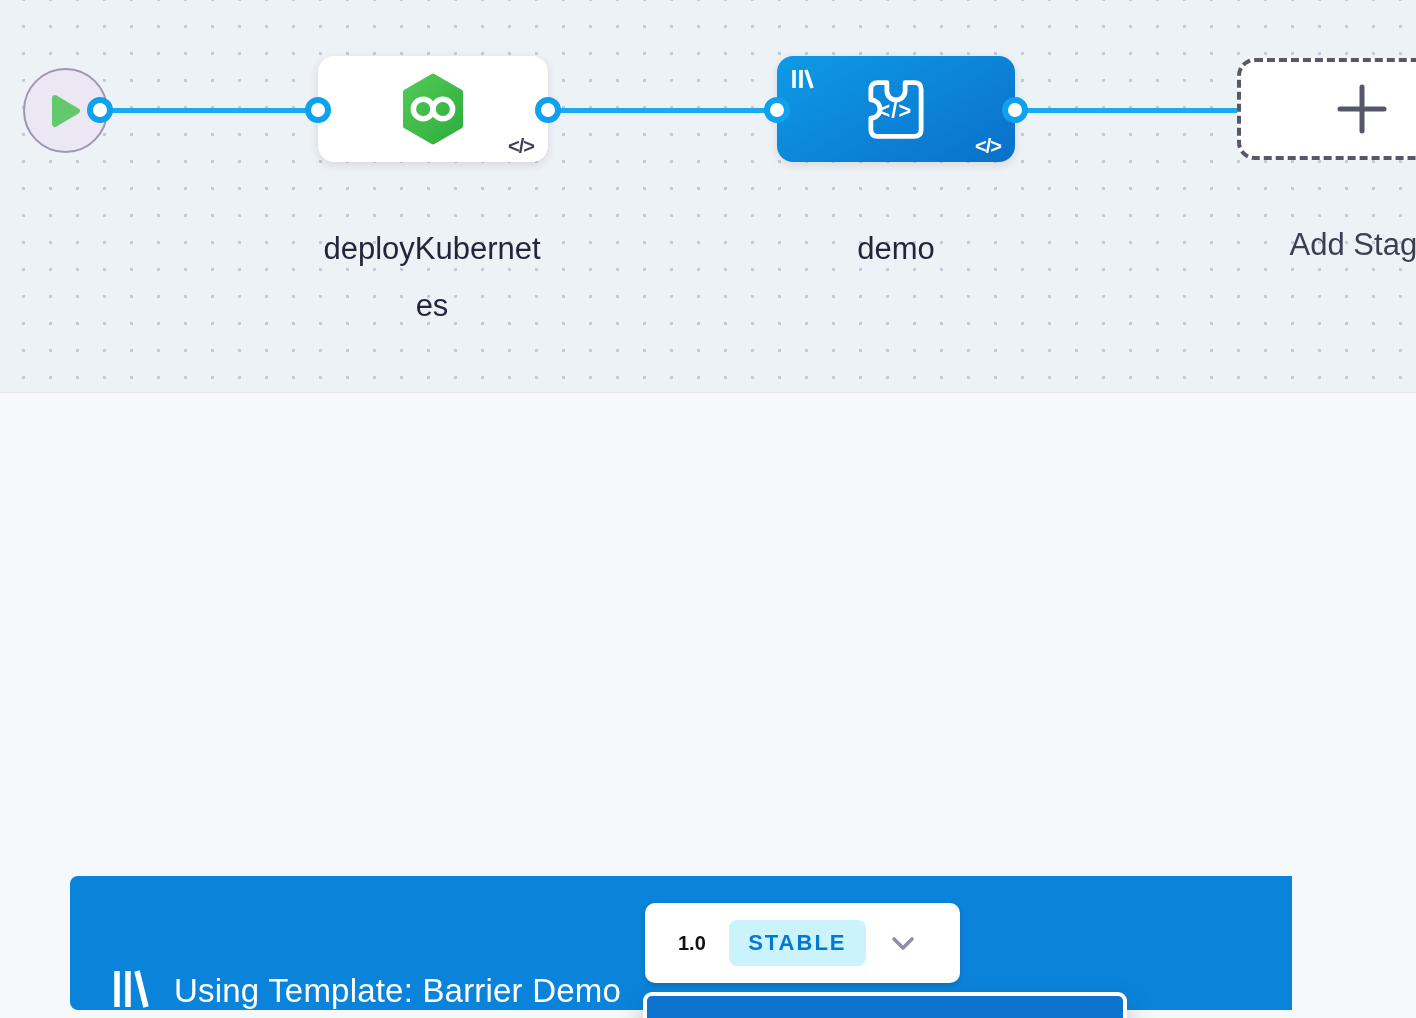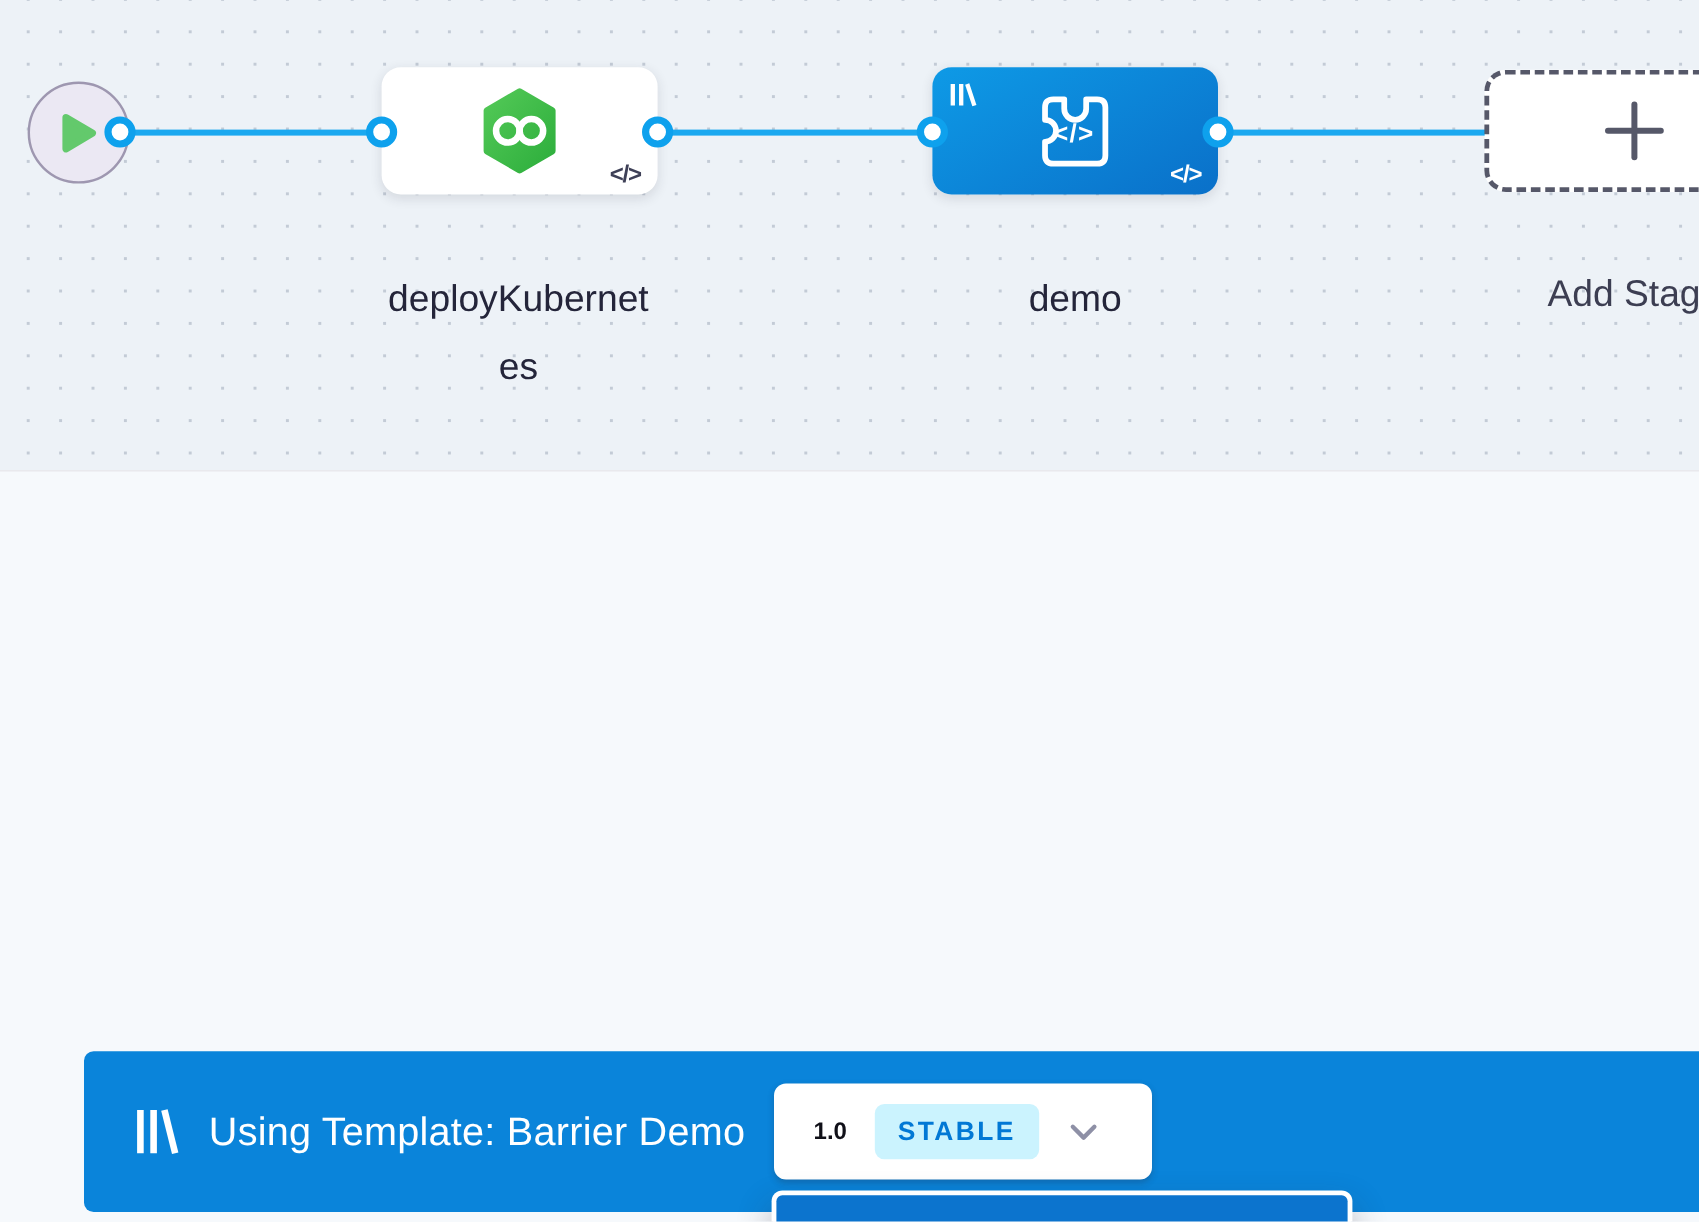--- a/index.html
+++ b/index.html
@@ -60,23 +60,23 @@
     text-align:center; z-index:2;
   }
   .lab-deploy { left:317px; top:220px; width:230px; word-break:break-all; }
   .lab-demo   { left:796px; top:220px; width:200px; }
   .lab-add    { left:1237px; top:216px; width:250px; color:#3c3e52; }
 
   
   .lower { position:absolute; left:0; top:393px; width:1416px; height:625px; background:#f6f9fc; }
 
   .tmpl-banner {
-    position:absolute; left:70px; top:483px; width:1346px; height:134px;
+    position:absolute; left:70px; top:483px; width:1222px; height:134px;
     background:#0a84da; border-radius:8px 0 0 8px; z-index:2;
-    display:flex; align-items:center;
+    display:flex; align-items:flex-end;
   }
   .tmpl-banner .banner-icon { margin-left:42px; }
   .tmpl-banner .banner-text {
     margin-left:24px; color:#ffffff; font-size:33px; font-weight:500; letter-spacing:0.2px;
   }
 
   .version-selector {
     position:absolute; left:645px; top:510px; width:315px; height:80px;
     background:#ffffff; border-radius:10px; z-index:3;
     box-shadow:0 2px 5px rgba(40,41,61,0.25);

